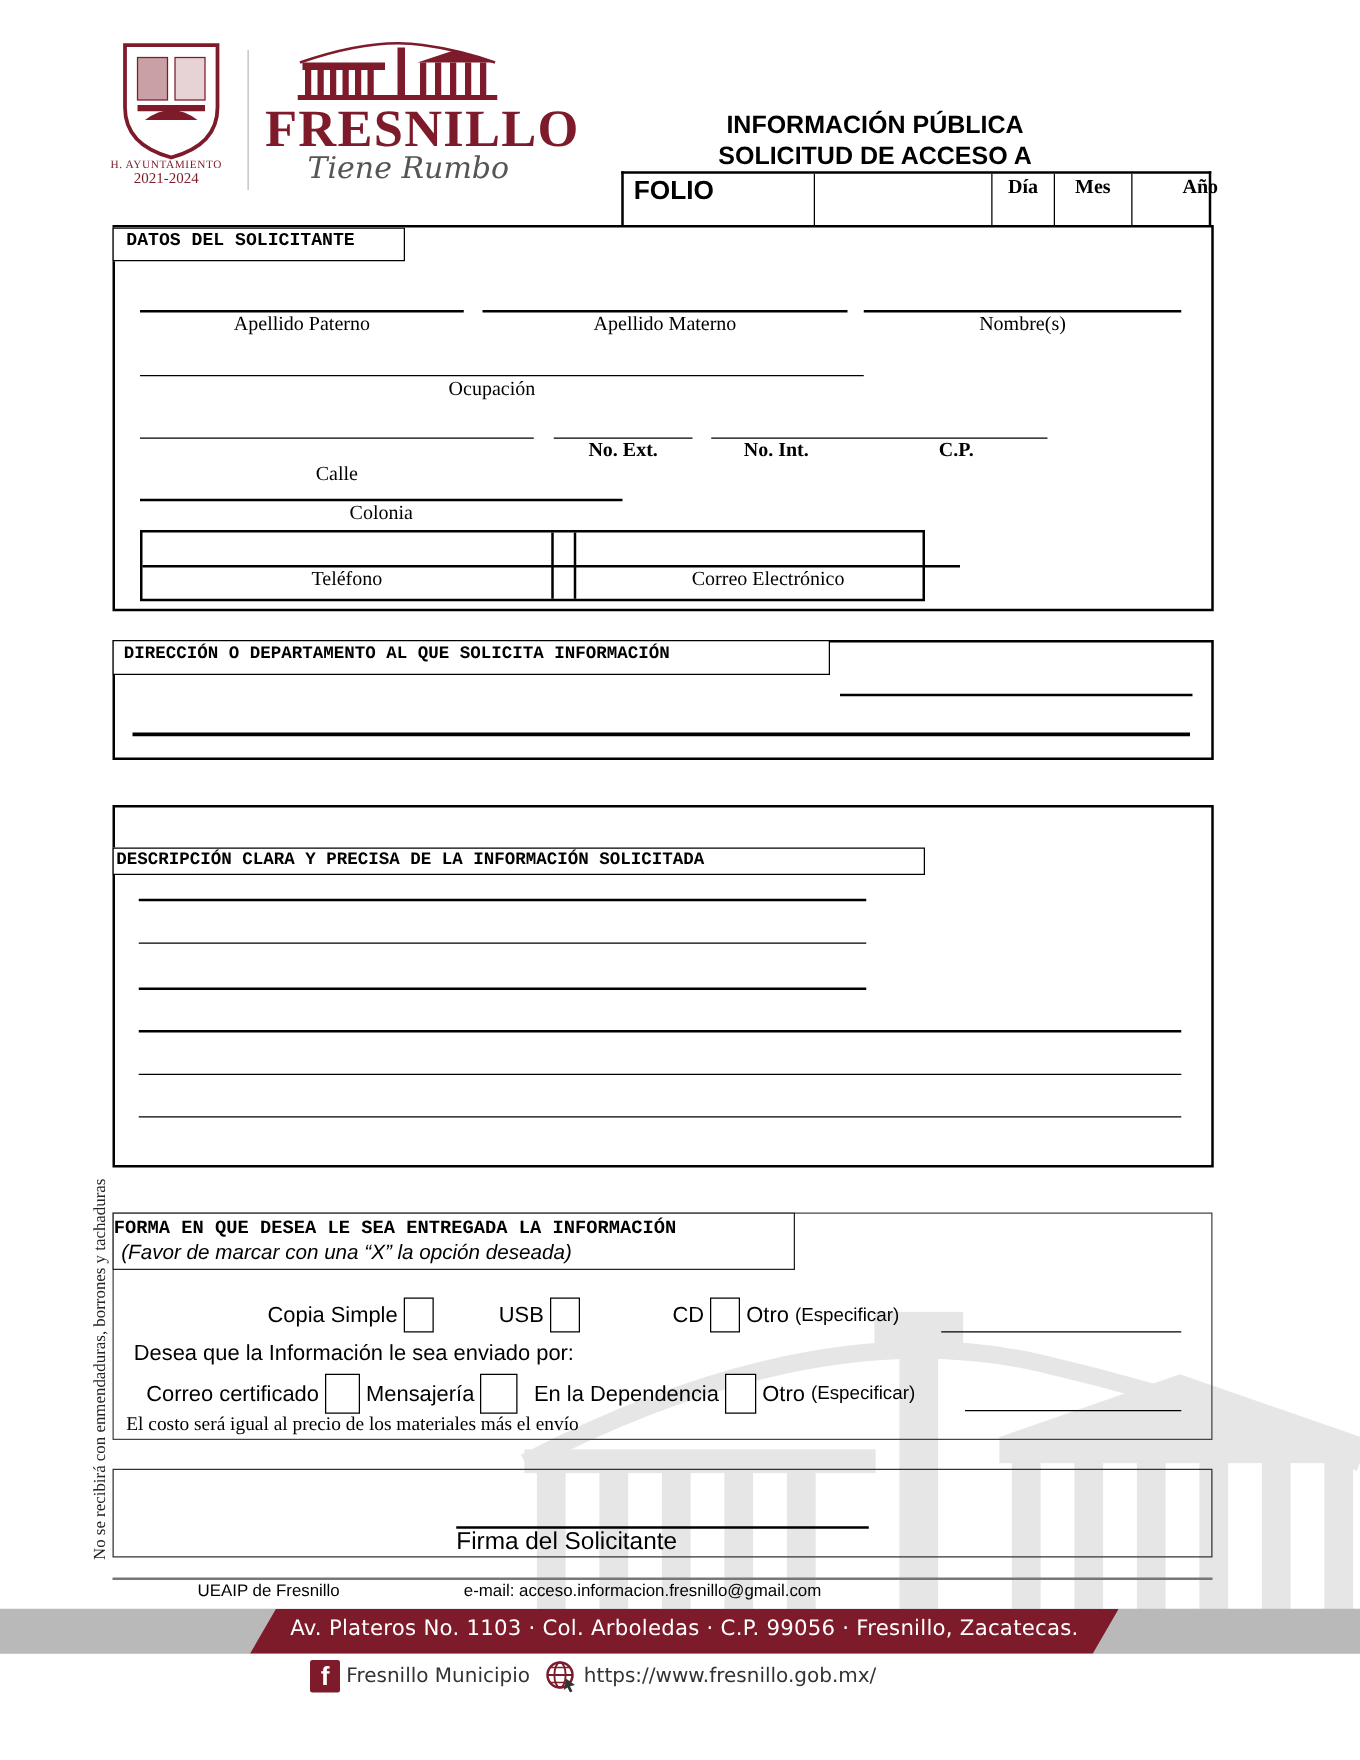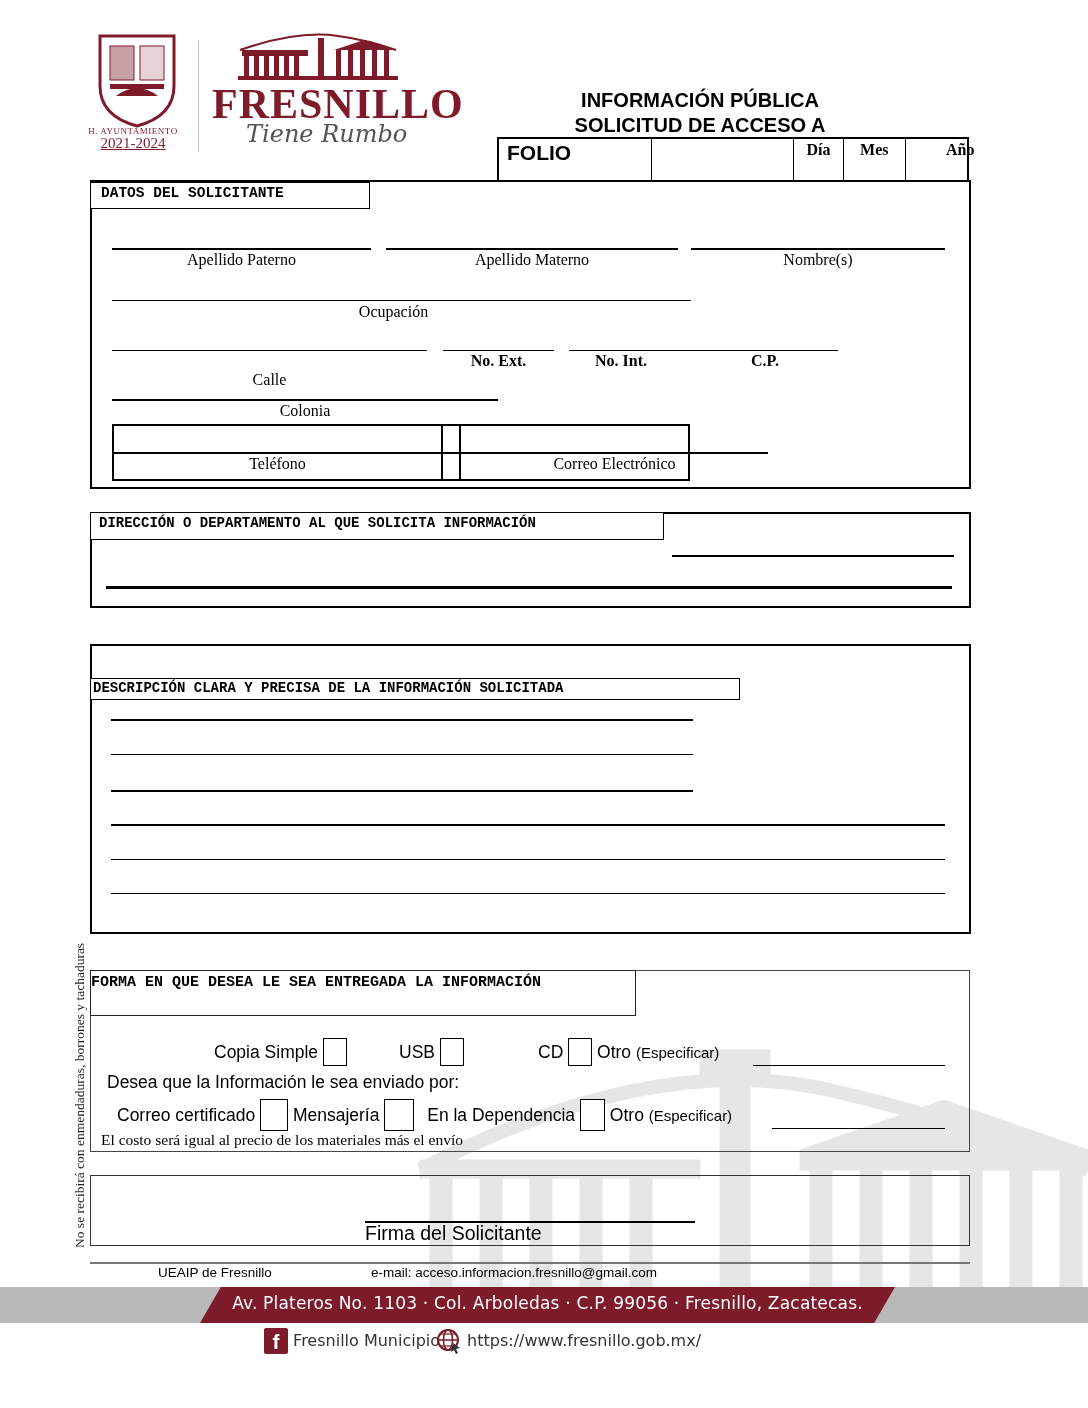--- a/index.html
+++ b/index.html
@@ -14,21 +14,21 @@
   .sans { font-family: "Liberation Sans", sans-serif; }
   .mono { font-family: "Liberation Mono", monospace; font-weight: bold; }
 
   
   .watermark { position: absolute; left: 400px; top: 1010px; width: 688px; height: 290px; opacity: 0.13; }
 
   
   .crest { left: 96px; top: 30px; width: 82px; height: 98px; }
   .crest-caption { left: 78px; top: 126px; width: 110px; text-align: center; color: #7d1b2b; font-family: "Liberation Serif", serif; }
   .crest-caption .a { font-size: 9px; letter-spacing: 0.5px; display:block; }
-  .crest-caption .b { font-size: 15px; display:block; margin-top:-1px;text-decoration:underline;}
+  .crest-caption .b { font-size: 12px; display:block; margin-top:-1px;}
   .logo-divider { left: 198px; top: 40px; width: 1px; height: 112px; background: #bbb; }
   .brand-word { left: 212px; top: 80px; font-family: "Liberation Serif", serif; font-size: 42px; color: #7d1b2b; font-weight: bold; letter-spacing: 1px; }
   .brand-tag { left: 246px; top: 120px; font-family: "DejaVu Serif", serif; font-style: italic; font-size: 24px; color: #555; }
 
   .title { left: 500px; top: 88px; width: 400px; text-align: center; font-family: "Liberation Sans", sans-serif; font-weight: bold; font-size: 20px; line-height: 25px; }
 
   
   .folio { left: 497px; top: 137px; width: 472px; height: 44px; border: 2px solid #000; border-bottom: none; box-sizing: border-box; display: flex; font-weight: bold; }
   .folio .cell { border-right: 1.5px solid #000; box-sizing: border-box; height: 100%; }
   .folio .cell:last-child { border-right: none; padding-left: 40px; }
@@ -122,21 +122,21 @@
 
 <div class="abs folio">
   <div class="cell folio-label" style="width:154px;">FOLIO</div>
   <div class="cell" style="width:144px;"></div>
   <div class="cell date-label" style="width:50px;"><span>Día</span></div>
   <div class="cell date-label" style="width:63px;"><span>Mes</span></div>
   <div class="cell date-label" style="width:61px;"><span>Año</span></div>
 </div>
 
 <div class="box" style="left:90px;top:180px;width:881px;height:309px;"></div>
-<div class="section-tag" style="left:90px;top:182px;width:280px;height:27px;">DATOS DEL SOLICITANTE</div>
+<div class="section-tag" style="left:90px;top:182px;width:234px;height:27px;">DATOS DEL SOLICITANTE</div>
 
 <div class="line" style="left:112px;top:248px;width:259px;height:2px;"></div>
 <div class="line" style="left:386px;top:248px;width:292px;height:2px;"></div>
 <div class="line" style="left:691px;top:248px;width:254px;height:2px;"></div>
 <div class="label" style="left:112px;top:251px;width:259px;">Apellido Paterno</div>
 <div class="label" style="left:386px;top:251px;width:292px;">Apellido Materno</div>
 <div class="label" style="left:691px;top:251px;width:254px;">Nombre(s)</div>
 
 <div class="line" style="left:112px;top:300px;width:579px;height:1px;"></div>
 <div class="label" style="left:112px;top:303px;width:563px;">Ocupación</div>
@@ -145,21 +145,21 @@
 <div class="line" style="left:443px;top:350px;width:111px;height:1px;"></div>
 <div class="line" style="left:569px;top:350px;width:269px;height:1px;"></div>
 <div class="label" style="left:112px;top:371px;width:315px;">Calle</div>
 <div class="label" style="left:443px;top:352px;width:111px;font-weight:bold;">No. Ext.</div>
 <div class="label" style="left:580px;top:352px;width:82px;font-weight:bold;">No. Int.</div>
 <div class="label" style="left:730px;top:352px;width:70px;font-weight:bold;">C.P.</div>
 
 <div class="line" style="left:112px;top:399px;width:386px;height:2px;"></div>
 <div class="label" style="left:112px;top:402px;width:386px;">Colonia</div>
 
-<div class="abs" style="left:112px;top:424px;width:578px;height:57px;border:2px solid #000;box-sizing:border-box;">
+<div class="abs" style="left:112px;top:424px;width:628px;height:57px;border:2px solid #000;box-sizing:border-box;">
   <div class="line" style="left:0;top:26px;width:654px;height:2px;"></div>
   <div class="line" style="left:327px;top:0;width:2px;height:53px;"></div>
   <div class="line" style="left:345px;top:0;width:2px;height:53px;"></div>
   <div class="abs" style="left:0;top:0;width:327px;height:26px;"></div>
   <div class="abs" style="left:347px;top:0;width:307px;height:26px;"></div>
   <div class="label" style="left:0;top:29px;width:327px;">Teléfono</div>
   <div class="label" style="left:347px;top:29px;width:307px;">Correo Electrónico</div>
 </div>
 
 <div class="box" style="left:90px;top:512px;width:881px;height:96px;"></div>
@@ -174,20 +174,21 @@
 <div class="line" style="left:111px;top:790px;width:582px;height:2px;"></div>
 <div class="line" style="left:111px;top:824px;width:834px;height:2px;"></div>
 <div class="line" style="left:111px;top:859px;width:834px;height:1px;"></div>
 <div class="line" style="left:111px;top:893px;width:834px;height:1px;"></div>
 
 <div class="vertical-note">No se recibirá con enmendaduras, borrones y tachaduras</div>
 
 <div class="abs" style="left:90px;top:970px;width:880px;height:182px;border:1.5px solid #444;box-sizing:border-box;"></div>
 <div class="abs" style="left:90px;top:970px;width:546px;height:46px;border:1.5px solid #222;box-sizing:border-box;background:#fff;">
   <div class="mono" style="position:absolute;left:0;top:3px;font-size:15px;white-space:nowrap;">FORMA EN QUE DESEA LE SEA ENTREGADA LA INFORMACIÓN</div>
+  <div class="sans" style="position:absolute;left:6px;top:22px;font-size:16.5px;font-style:italic;white-space:nowrap;">(Favor de marcar con una “X” la opción deseada)</div>
 </div>
 
 <div class="optrow" style="left:166px;top:1038px;margin-left:48px;">
   <span>Copia Simple</span>
   <span class="cb"></span>
 </div>
 <div class="optrow" style="left:399px;top:1038px;">
   <span>USB</span>
   <span class="cb"></span>
 </div>
@@ -220,21 +221,21 @@
 <div class="abs sans" style="left:365px;top:1222px;width:330px;text-align:left;font-size:19.5px;">Firma del Solicitante</div>
 
 <div class="line" style="left:90px;top:1262px;width:880px;height:2px;background:#777;"></div>
 <div class="abs sans" style="left:158px;top:1265px;font-size:13.5px;">UEAIP de Fresnillo</div>
 <div class="abs sans" style="left:371px;top:1265px;font-size:13.5px;">e-mail: acceso.informacion.fresnillo@gmail.com</div>
 
 <div class="footer-band"></div>
 <div class="footer-red"></div>
 <div class="footer-addr">Av. Plateros No. 1103 · Col. Arboledas · C.P. 99056 · Fresnillo, Zacatecas.</div>
 
-<div class="footer-social" style="left:264px;">
+<div class="footer-social" style="left:248px;">
   <span class="fb-icon">f</span>
   <span>Fresnillo Municipio</span>
 </div>
 <div class="footer-social" style="left:436px;">
   <svg style="width:26px;height:26px;vertical-align:middle;" viewBox="0 0 26 26">
     <circle cx="12" cy="12" r="10" fill="none" stroke="#7d1b2b" stroke-width="2"></circle>
     <ellipse cx="12" cy="12" rx="4.5" ry="10" fill="none" stroke="#7d1b2b" stroke-width="1.5"></ellipse>
     <line x1="2" y1="12" x2="22" y2="12" stroke="#7d1b2b" stroke-width="1.5"></line>
     <line x1="4" y1="6" x2="20" y2="6" stroke="#7d1b2b" stroke-width="1.2"></line>
     <line x1="4" y1="18" x2="20" y2="18" stroke="#7d1b2b" stroke-width="1.2"></line>

